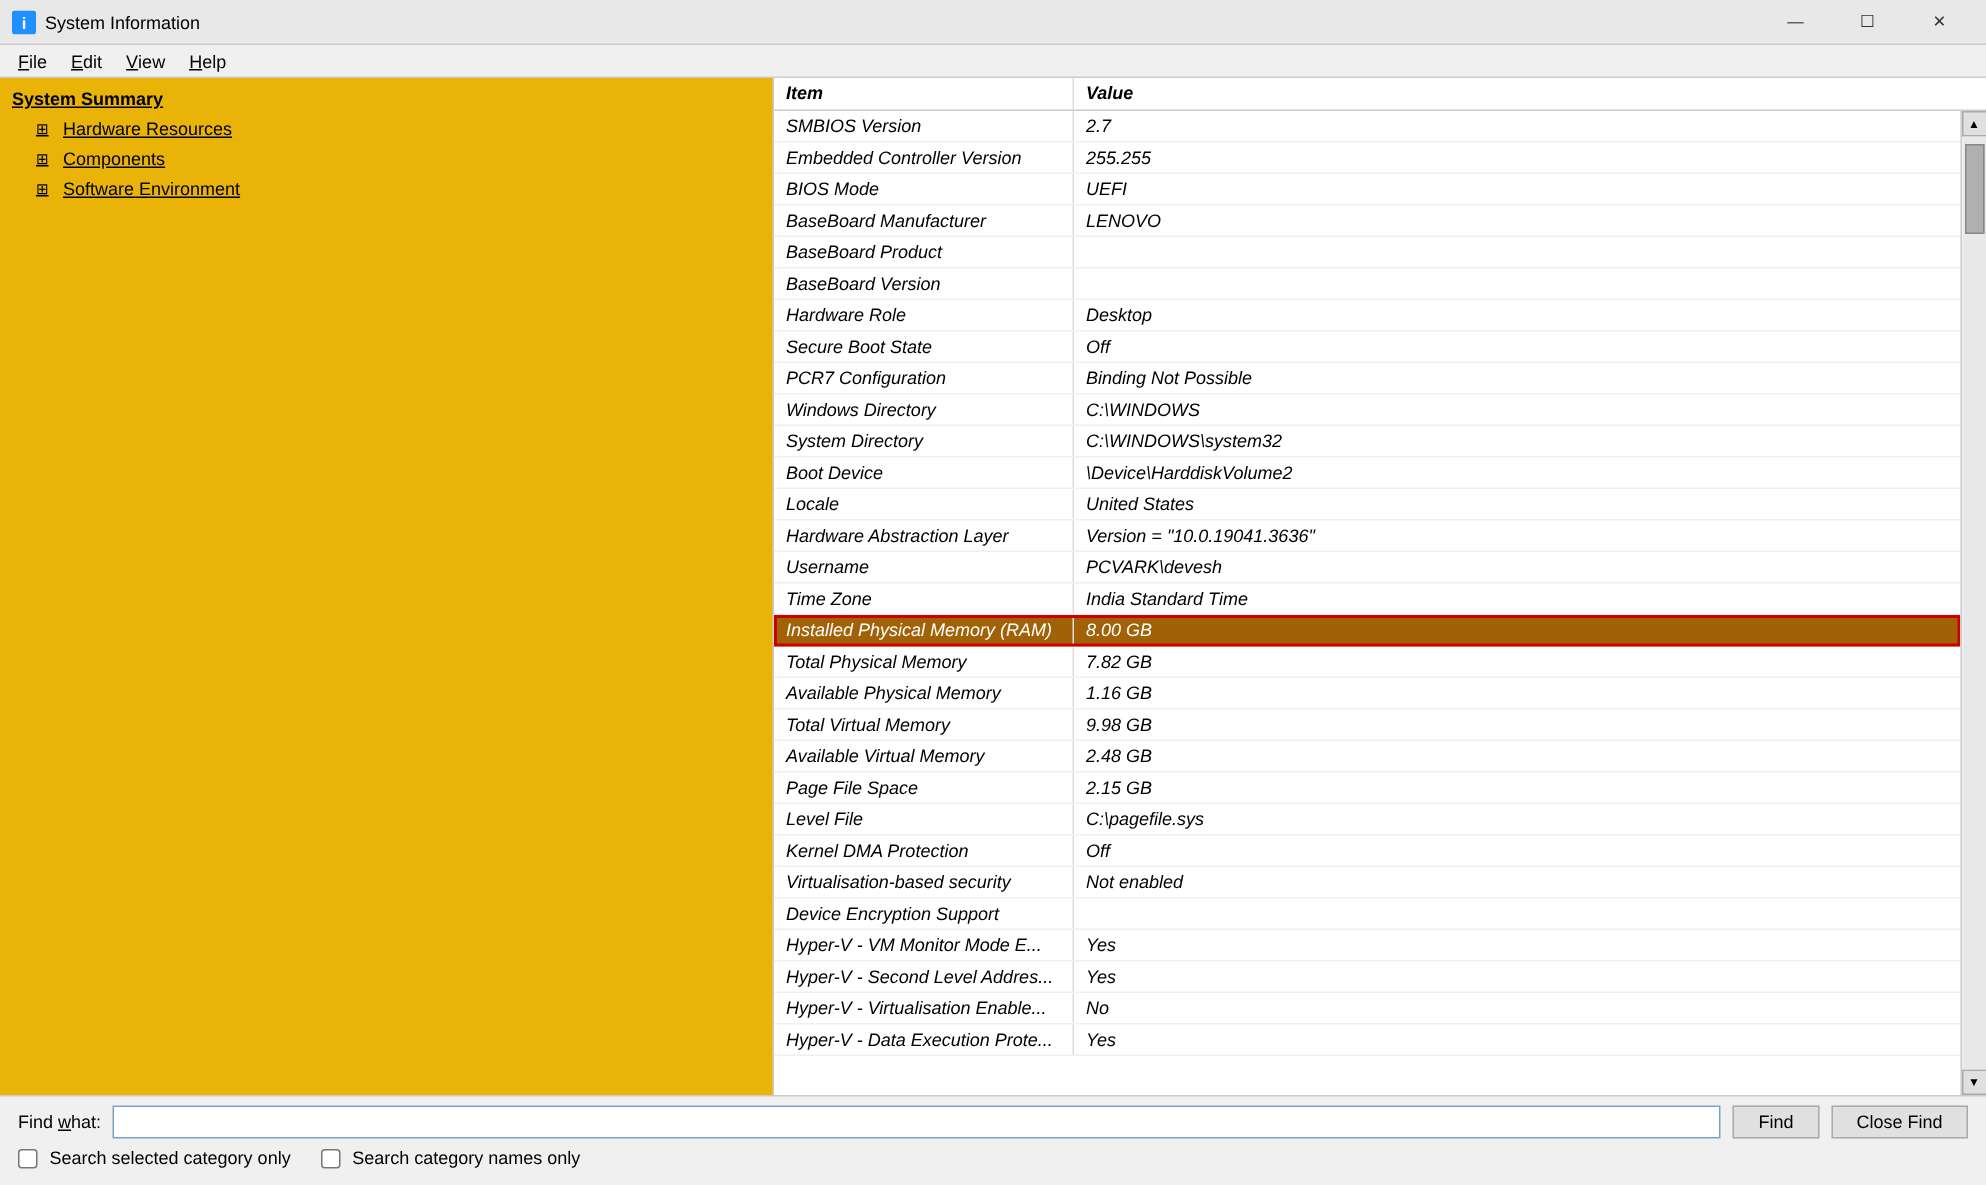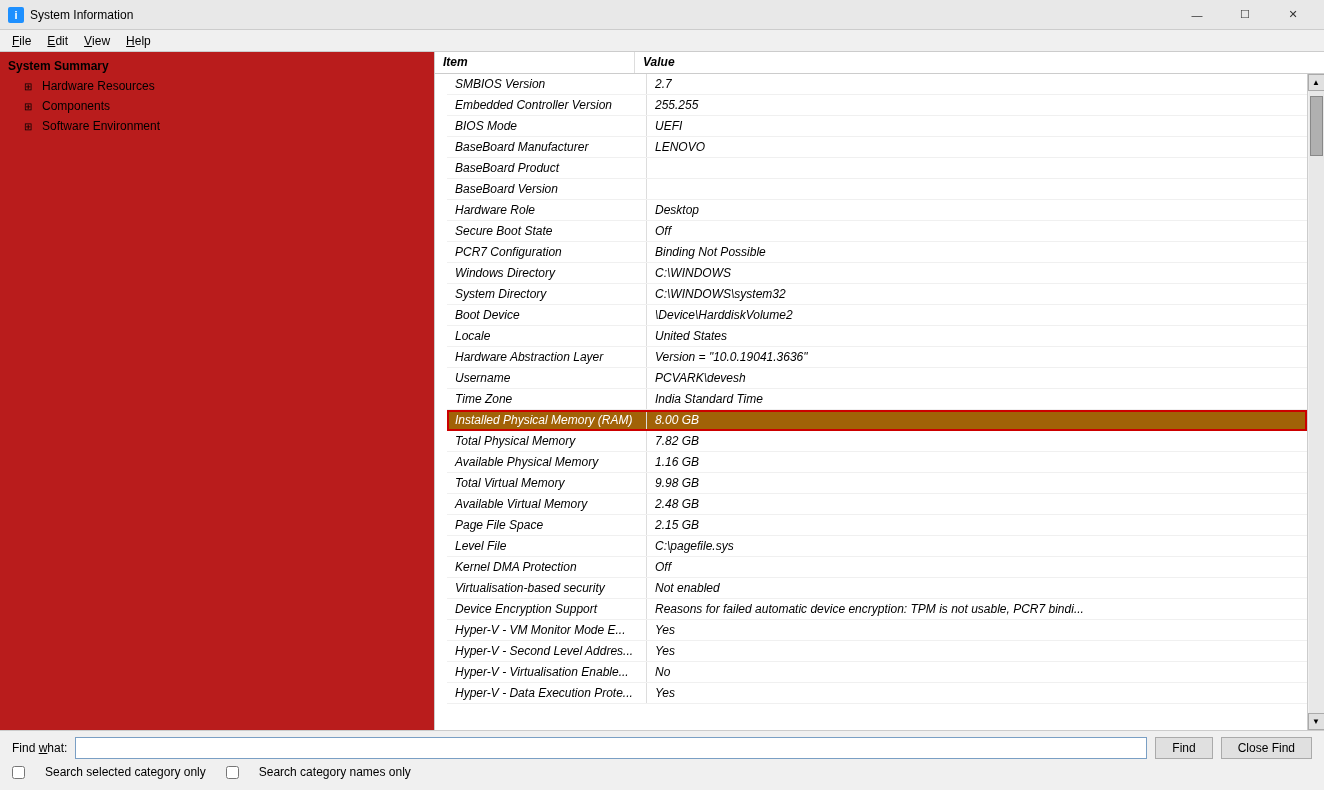--- a/index.html
+++ b/index.html
@@ -63,25 +63,26 @@
       height: 22px;
       display: flex;
       align-items: center;
     }
     .menu-item .underline { text-decoration: underline; }
     .main-layout {
       display: flex;
       height: calc(790px - 30px - 22px - 60px);
     }
     .sidebar {
-      width: 435px;
-      background: #b91c1c;
+      width: 516px;
+      background: #eab308;
       border-right: 1px solid #ccc;
       overflow-y: auto;
       padding: 4px 0;
+      text-decoration: underline;
     }
     .sidebar-item {
       padding: 3px 8px;
       cursor: pointer;
       font-size: 12px;
       display: flex;
       align-items: center;
       gap: 4px;
     }
     .sidebar-item .expand-icon {
@@ -119,21 +120,20 @@
     }
     .table-body {
       overflow-y: auto;
       flex: 1;
     }
     .table-row {
       display: flex;
       border-bottom: 1px solid #f0f0f0;
       font-size: 12px;
       min-height: 19px;
-      margin-left: 12px;
     }
     .table-row.highlighted {
       background: #a16207;
       color: white;
       outline: 2px solid #cc0000;
       outline-offset: -2px;
     }
     .table-row .col-item {
       font-weight: normal;
       overflow: hidden;
@@ -213,21 +213,21 @@
       font-size: 12px;
     }
     .checkbox-row {
       display: flex;
       align-items: center;
       gap: 20px;
     }
     .checkbox-label {
       display: flex;
       align-items: center;
-      gap: 20px;
+      gap: 8px;
       font-size: 12px;
       cursor: pointer;
     }
     input[type=checkbox] {
       width: 13px;
       height: 13px;
       cursor: pointer;
     }
     .content-with-scroll {
       display: flex;
@@ -384,21 +384,20 @@
           <div class="table-row">
             <div class="col-item">Kernel DMA Protection</div>
             <div class="col-value">Off</div>
           </div>
           <div class="table-row">
             <div class="col-item">Virtualisation-based security</div>
             <div class="col-value">Not enabled</div>
           </div>
           <div class="table-row">
             <div class="col-item">Device Encryption Support</div>
-            <div class="col-value">Reasons for failed automatic device encryption: TPM is not usable, PCR7 bindi...</div>
           </div>
           <div class="table-row">
             <div class="col-item">Hyper-V - VM Monitor Mode E...</div>
             <div class="col-value">Yes</div>
           </div>
           <div class="table-row">
             <div class="col-item">Hyper-V - Second Level Addres...</div>
             <div class="col-value">Yes</div>
           </div>
           <div class="table-row">

